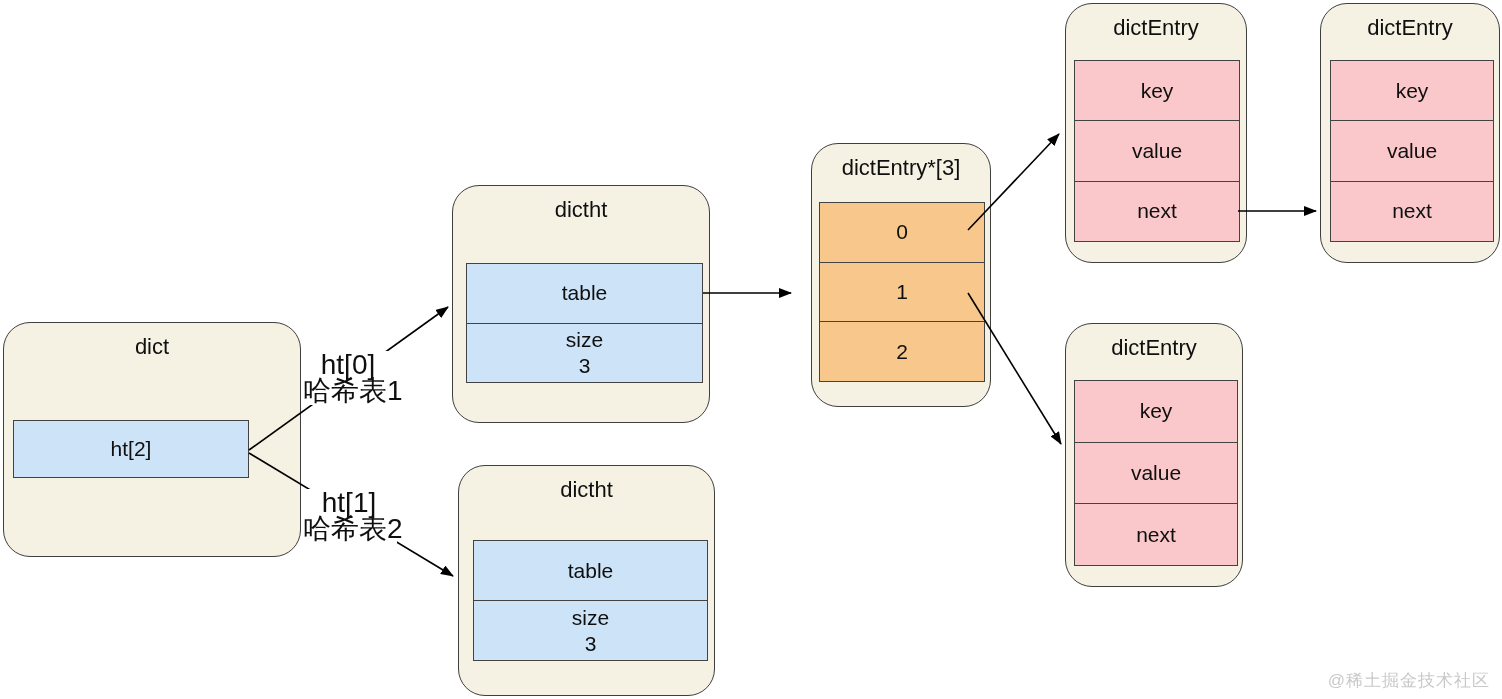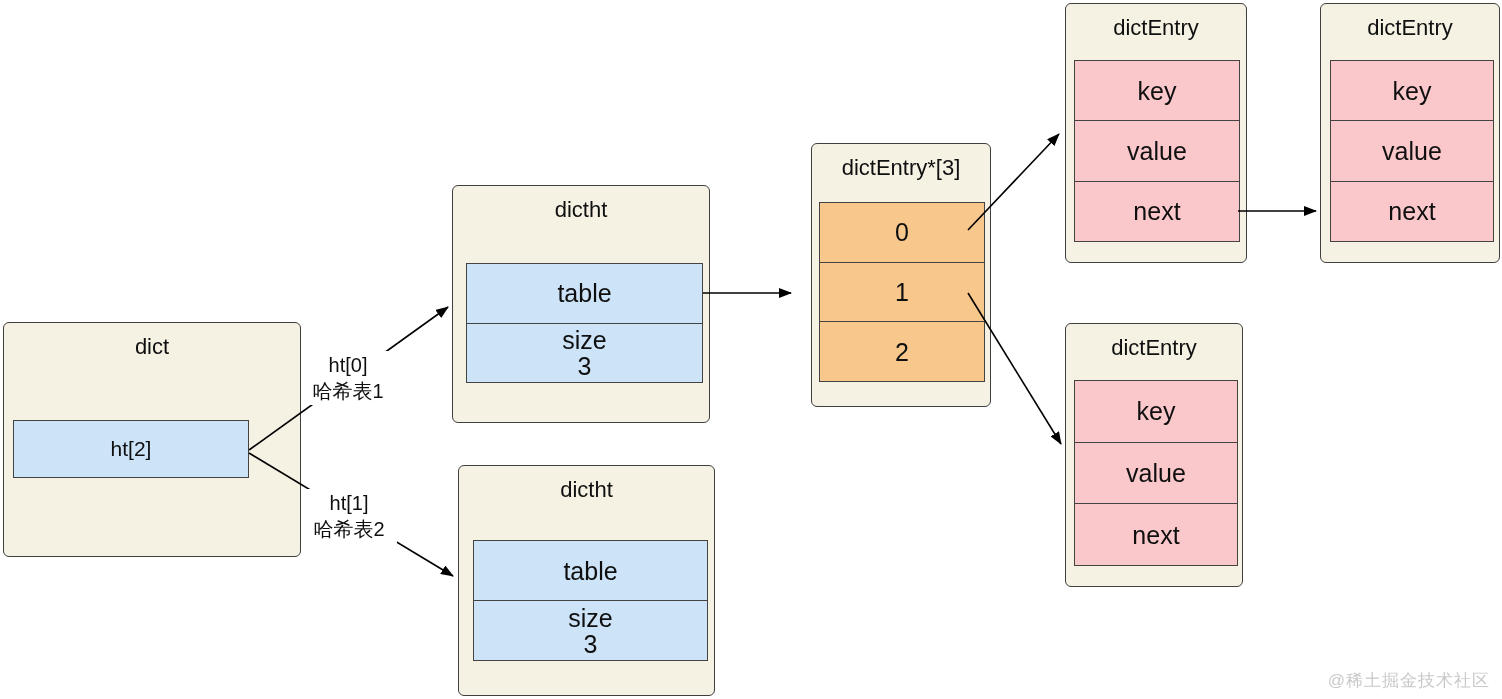--- a/index.html
+++ b/index.html
@@ -12,52 +12,52 @@
     overflow:hidden;
   }
   svg.arrows { position:absolute; left:0; top:0; width:1502px; height:699px; z-index:2; }
   svg.arrows line { stroke:var(--arrow,#000); stroke-width:1.6px; }
   #ah path { fill:var(--arrow,#000); }
 
   .node {
     position:absolute; box-sizing:border-box; z-index:1;
     background:var(--node_fill,#f5f1e3);
     border:1.6px solid var(--node_border,#3f3f3f);
-    border-radius:6px;
+    border-radius:27px;
   }
   .node-title { text-align:center; font-size:22px; margin-top:11px; white-space:nowrap; }
 
   .tbl {
     position:absolute; box-sizing:border-box;
     border:1.6px solid var(--cell_border,#434343);
     display:flex; flex-direction:column;
   }
   .row {
     flex:1; box-sizing:border-box;
     display:flex; flex-direction:column; align-items:center; justify-content:center;
-    font-size:25px; line-height:26px;
+    font-size:21px; line-height:26px;
     border-top:1.6px solid var(--cell_border,#434343);
   }
   .row:first-child { border-top:none; }
 
   .blue   { background:var(--cell_blue,#cde3f7); }
   .orange { background:var(--cell_orange,#f8c78c); }
   .pink   { background:var(--cell_pink,#fac8cb); }
 
   .cell-single {
     position:absolute; box-sizing:border-box;
     border:1.6px solid var(--cell_border,#434343);
     display:flex; align-items:center; justify-content:center;
     font-size:21px;
   }
 
   .edge-label {
     position:absolute; z-index:3;
     background:var(--canvas,#fff);
-    text-align:center; font-size:20px; line-height:26px;
+    text-align:center; font-size:28px; line-height:26px;
     padding:1px 2px; white-space:nowrap;
   }
 
   .watermark {
     position:absolute; right:12px; bottom:7px; z-index:3;
     font-size:17px; color:var(--watermark,#c9c9c9); letter-spacing:1px;margin-left:37px;
   }
 </style>
 </head>
 <body>

